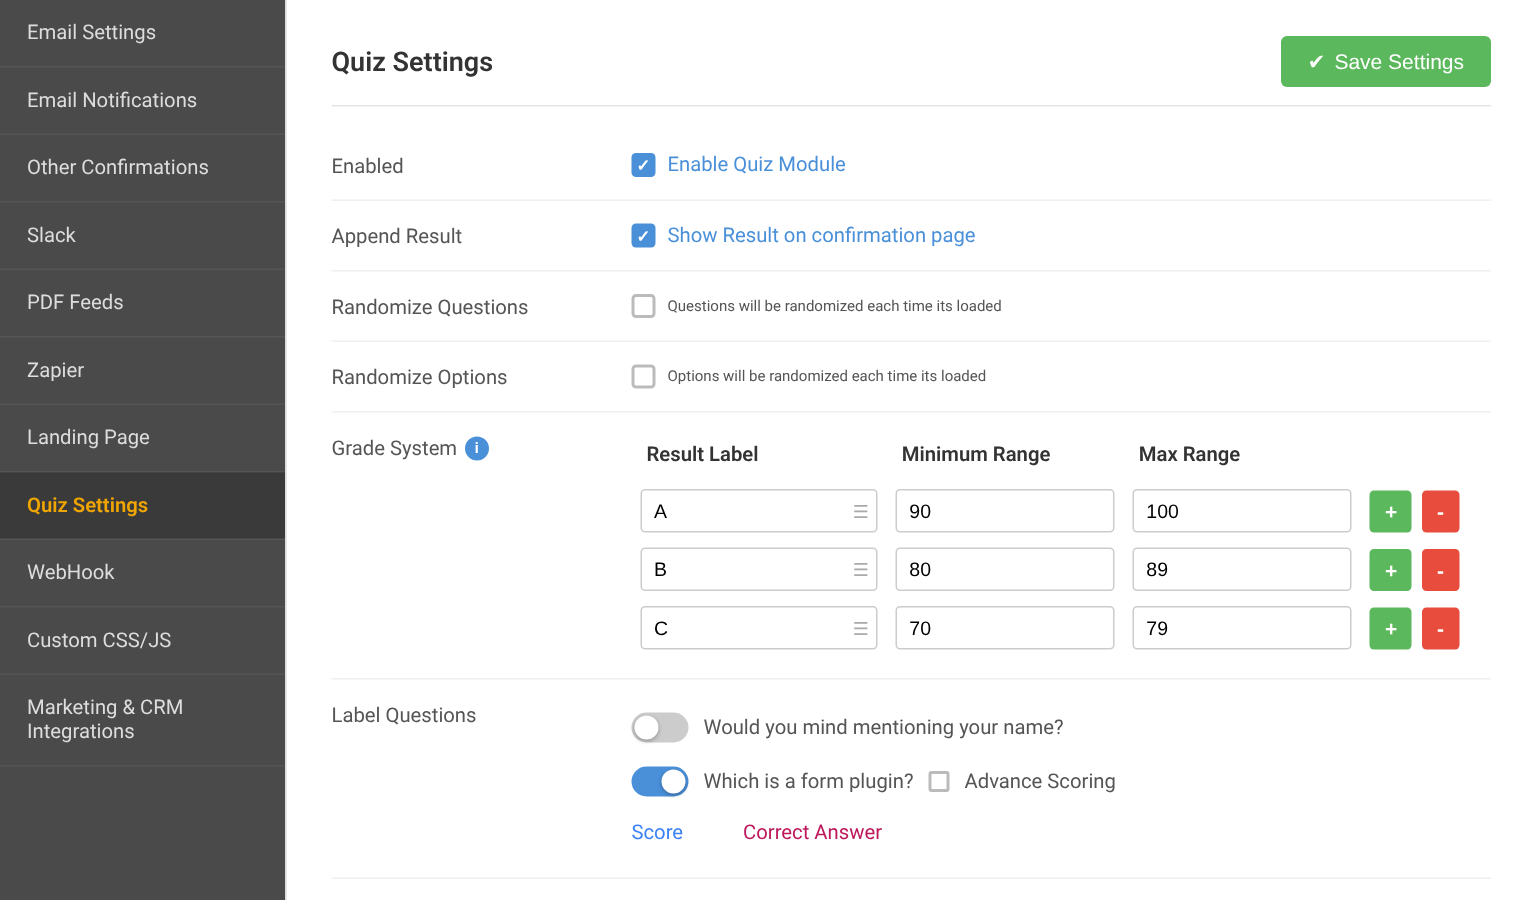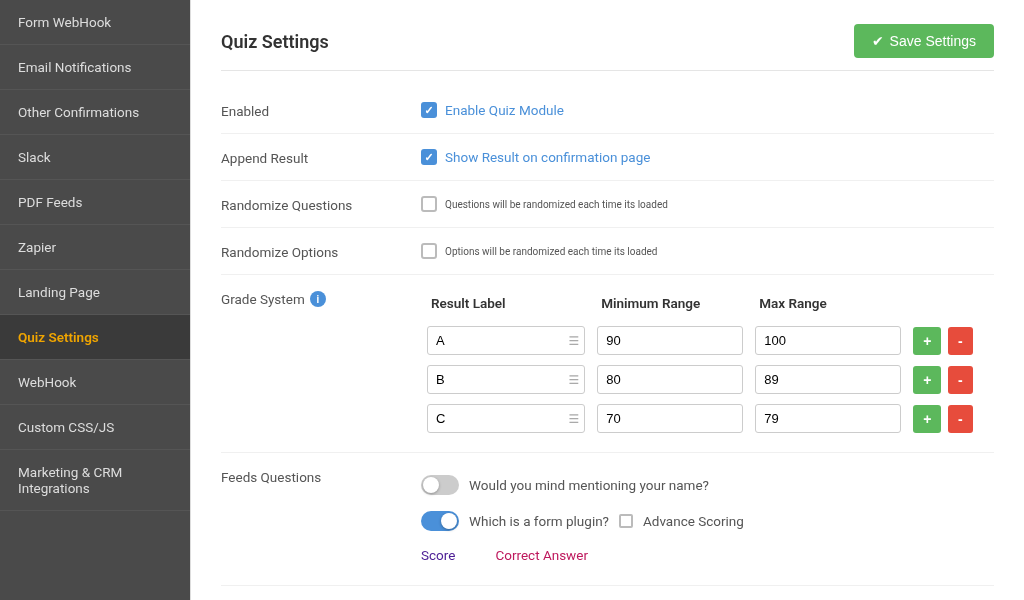--- a/index.html
+++ b/index.html
@@ -243,34 +243,34 @@
     .checkbox-small {
       width: 14px;
       height: 14px;
       border: 2px solid #bbb;
       border-radius: 2px;
       background: #fff;
       flex-shrink: 0;
     }
 
     .score-label {
-      color: #4c1d95;
+      color: #3b82f6;
       font-size: 13.5px;
       margin-right: 40px;
     }
     .correct-answer-label {
       color: #be185d;
       font-size: 13.5px;
     }
   </style>
 </head>
 <body>
 
 <nav class="sidebar">
-<div class="sidebar-item">Form WebHook</div>
+<div class="sidebar-item">Email Settings</div>
     <div class="sidebar-item">Email Notifications</div>
     <div class="sidebar-item">Other Confirmations</div>
     <div class="sidebar-item">Slack</div>
     <div class="sidebar-item">PDF Feeds</div>
     <div class="sidebar-item">Zapier</div>
     <div class="sidebar-item">Landing Page</div>
     <div class="sidebar-item active">Quiz Settings</div>
     <div class="sidebar-item">WebHook</div>
     <div class="sidebar-item">Custom CSS/JS</div>
     <div class="sidebar-item">Marketing &amp; CRM Integrations</div>
@@ -386,21 +386,21 @@
         <button class="btn-add">+</button>
         <button class="btn-remove">-</button>
       </td>
     </tr>
           </tbody>
       </table>
     </div>
   </div>
 
   <div class="form-row" style="align-items:flex-start;">
-    <div class="form-label">Feeds Questions</div>
+    <div class="form-label">Label Questions</div>
     <div class="form-control" style="flex-direction:column; align-items:flex-start; gap:0;">
 
       <div class="quiz-question-row">
         <div class="toggle">
           <div class="toggle-track">
             <div class="toggle-thumb"></div>
           </div>
         </div>
         <span class="question-text">Would you mind mentioning your name?</span>
       </div>

